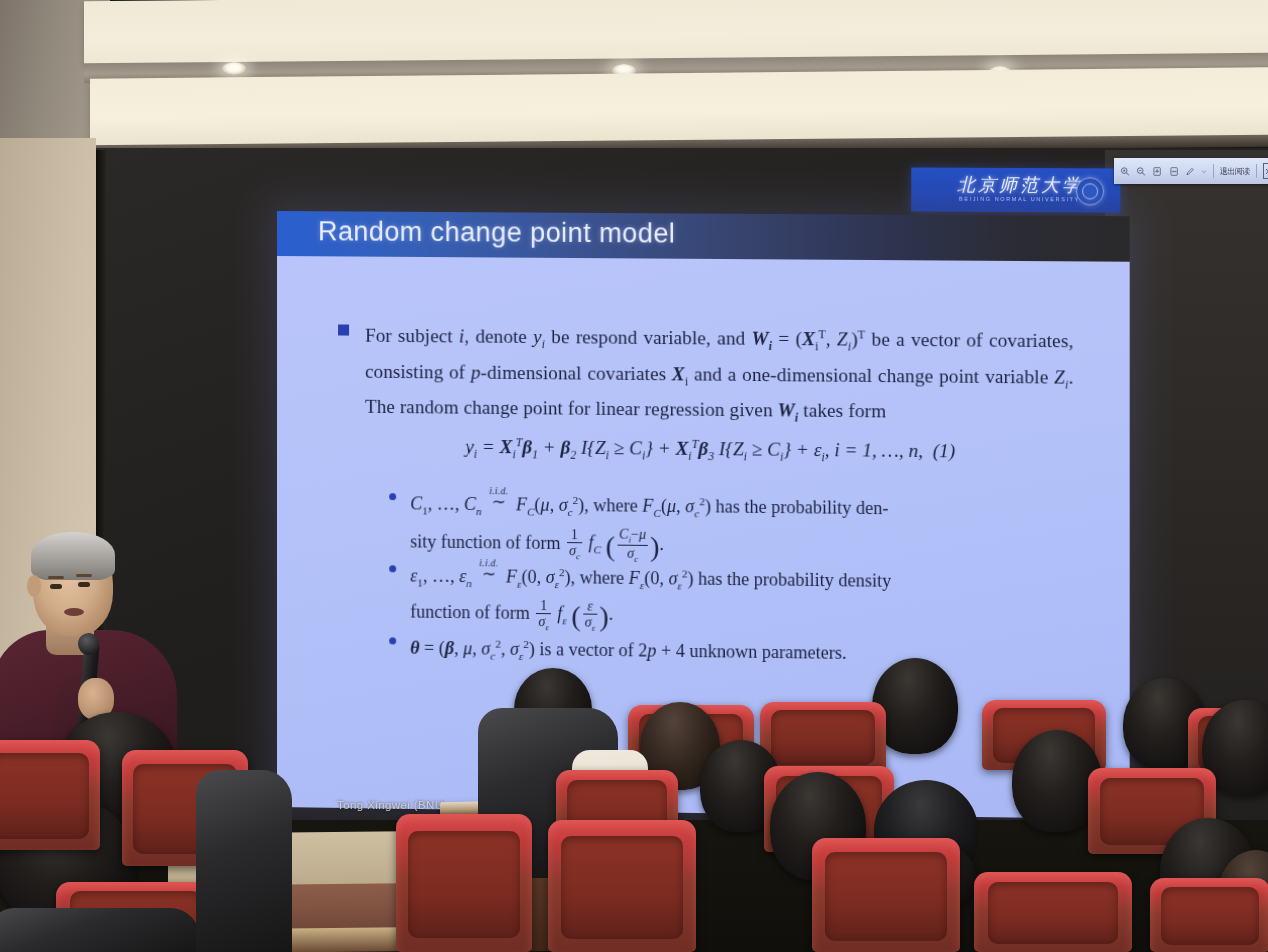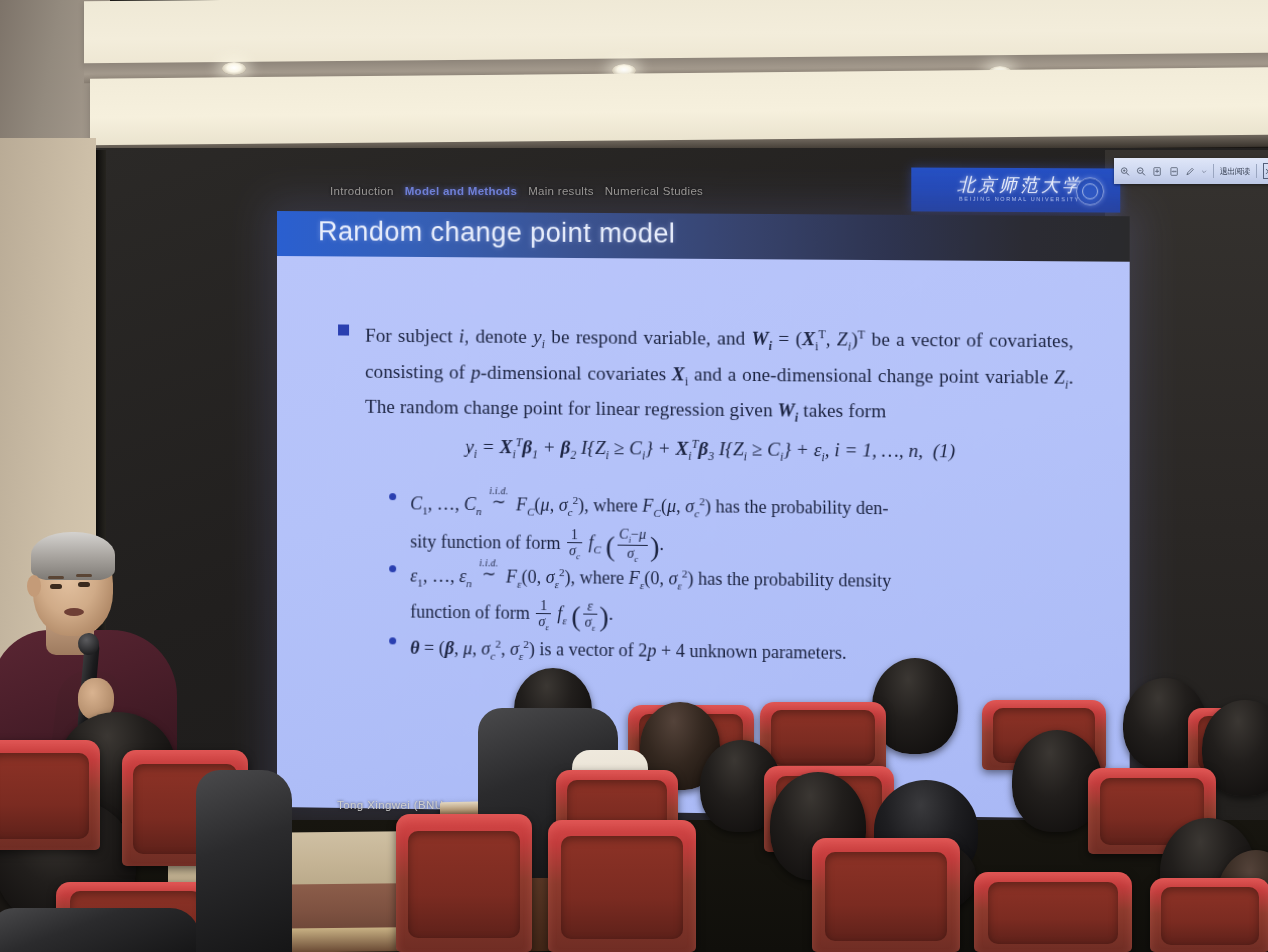--- a/index.html
+++ b/index.html
@@ -195,26 +195,20 @@
   <div class="spot" style="left:612px;top:64px;"></div>
   <div class="spot" style="left:988px;top:66px;"></div>
   <div class="ceil-panel-2"></div>
   <div class="ceil-shadow"></div>
 
   <div class="back-dark"></div>
   <div class="back-dark-2"></div>
   <div class="wall-left-lower"></div>
   <div class="screen-frame-l"></div>
 
-  <div class="nav">
-    <span>Introduction</span>
-    <span class="active">Model and Methods</span>
-    <span>Main results</span>
-    <span>Numerical Studies</span>
-  </div>
 
   <div class="banner">
     <div class="banner-cn">北京师范大学</div>
     <div class="banner-en">BEIJING NORMAL UNIVERSITY</div>
     <div class="banner-seal"></div>
   </div>
 
   <div class="toolbar">
     <svg class="tb-ico" viewBox="0 0 16 16">
       <circle cx="6.6" cy="6.6" r="4.4" fill="none" stroke="#333c4e" stroke-width="1.3"></circle>

